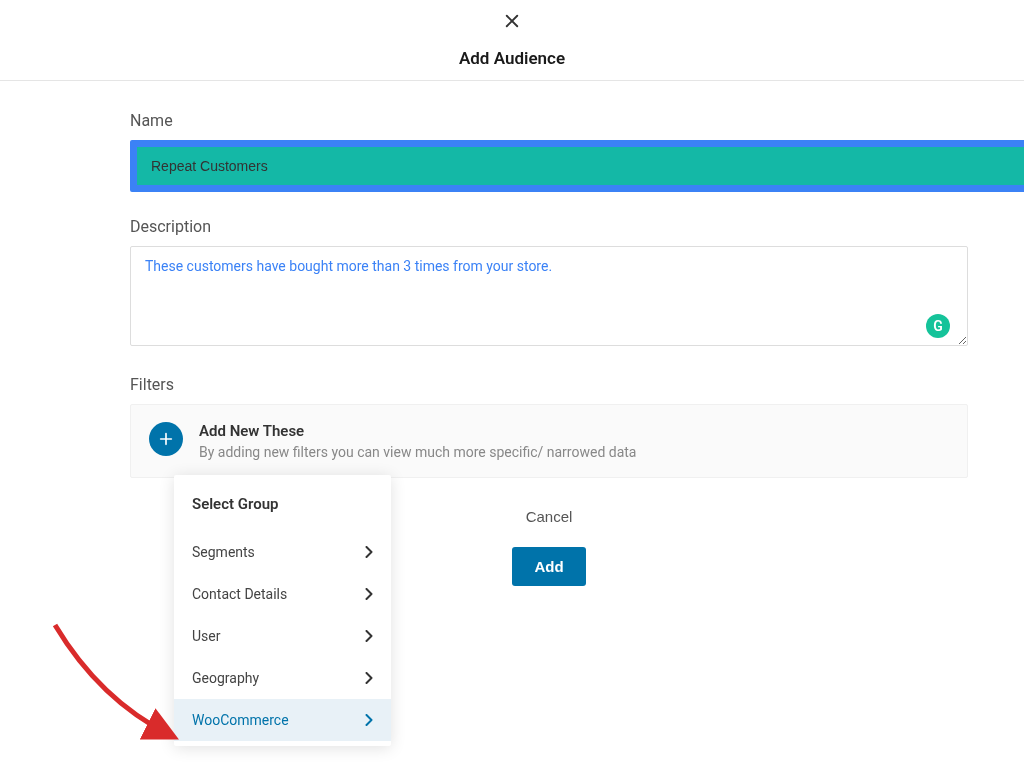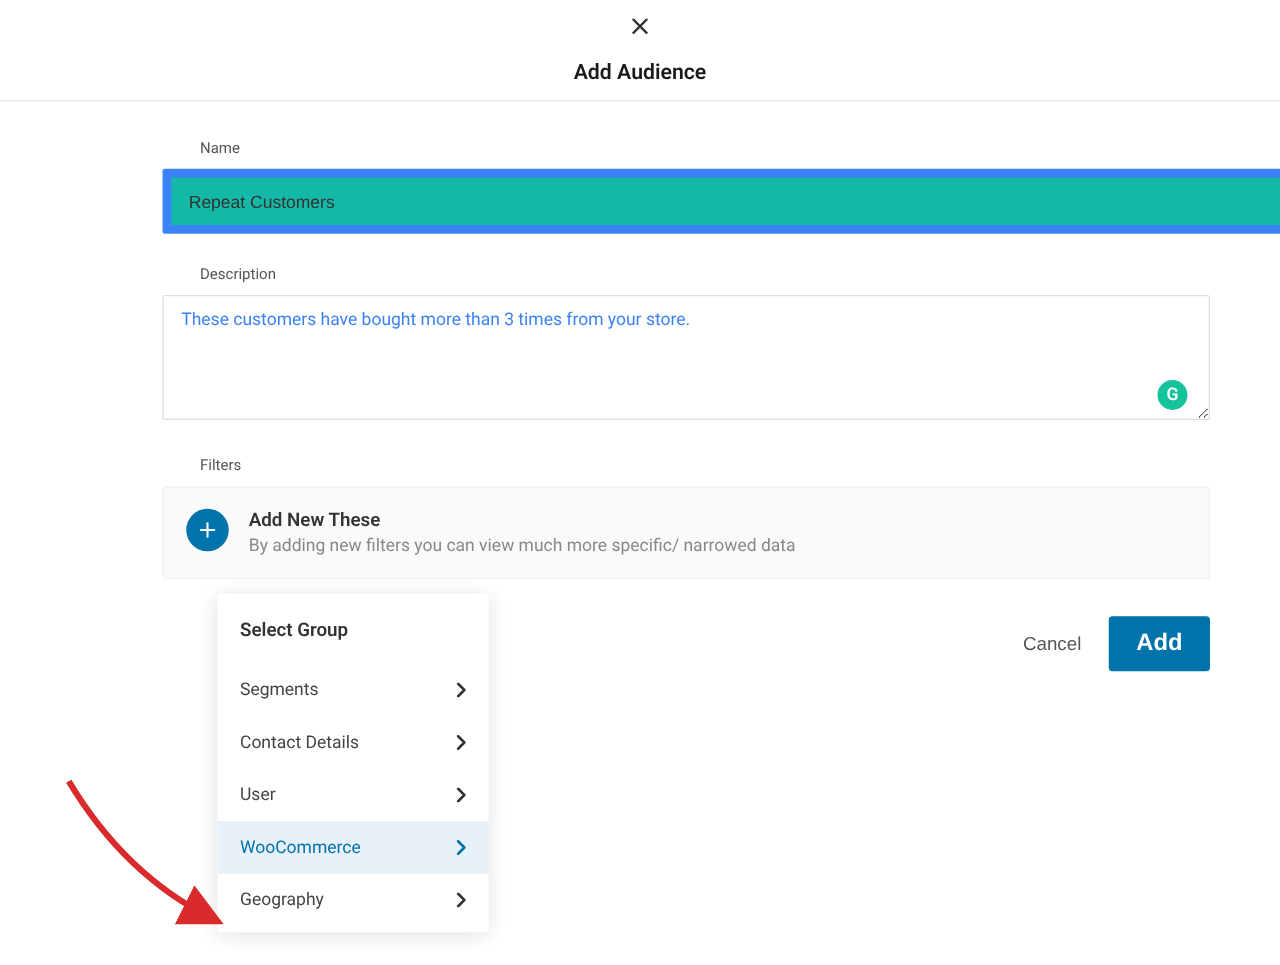--- a/index.html
+++ b/index.html
@@ -42,25 +42,24 @@
       color: #1a1a1a;
     }
     .content {
       padding: 30px 0 0 130px;
       max-width: 965px;
     }
     .field-group {
       margin-bottom: 25px;
     }
     .field-label {
-      font-size: 12px;
+      font-size: 16px;
       color: #555;
       margin-bottom: 10px;
       display: block;
-      margin-left: 30px;
     }
     .name-input {
       width: 922px;
       padding: 11px 14px;
       font-size: 14px;
       border: 7px solid #3b82f6;
       background: #14b8a6;
       color: #333;
       border-radius: 2px;
     }
@@ -133,37 +132,38 @@
       font-weight: 600;
       color: #333;
     }
     .filter-subtitle {
       font-size: 14px;
       color: #888;
     }
     .actions {
       width: 838px;
       display: flex;
-      justify-content: flex-end;
+      justify-content: space-between;
       align-items: center;
       gap: 22px;
       margin-top: 30px;
+      flex-direction: column;
     }
     .cancel-btn {
       background: none;
       border: none;
       font-size: 15px;
       color: #555;
       cursor: pointer;
     }
     .add-btn {
       background: #0073aa;
       border: none;
       color: #fff;
-      font-size: 19px;
+      font-size: 15px;
       font-weight: 600;
       padding: 11px 22px;
       border-radius: 3px;
       cursor: pointer;
     }
     .dropdown {
       position: absolute;
       left: 174px;
       top: 475px;
       width: 217px;
@@ -285,30 +285,30 @@
         </span>
       </div>
       <div class="dropdown-item">
         <span>User</span>
         <span class="chevron">
           <svg viewBox="0 0 8 12" fill="none">
             <path d="M1.5 1 L6.5 6 L1.5 11" stroke="#333" stroke-width="2" stroke-linecap="round" stroke-linejoin="round"></path>
           </svg>
         </span>
       </div>
+      <div class="dropdown-item">
+        <span>Geography</span>
+        <span class="chevron">
+          <svg viewBox="0 0 8 12" fill="none">
+            <path d="M1.5 1 L6.5 6 L1.5 11" stroke="#333" stroke-width="2" stroke-linecap="round" stroke-linejoin="round"></path>
+          </svg>
+        </span>
+      </div>
       <div class="dropdown-item highlighted">
         <span>WooCommerce</span>
-        <span class="chevron">
-          <svg viewBox="0 0 8 12" fill="none">
-            <path d="M1.5 1 L6.5 6 L1.5 11" stroke="#333" stroke-width="2" stroke-linecap="round" stroke-linejoin="round"></path>
-          </svg>
-        </span>
-      </div>
-      <div class="dropdown-item">
-        <span>Geography</span>
         <span class="chevron">
           <svg viewBox="0 0 8 12" fill="none">
             <path d="M1.5 1 L6.5 6 L1.5 11" stroke="#333" stroke-width="2" stroke-linecap="round" stroke-linejoin="round"></path>
           </svg>
         </span>
       </div>
     </div>
 </div>
 
 <div class="arrow-annotation">

